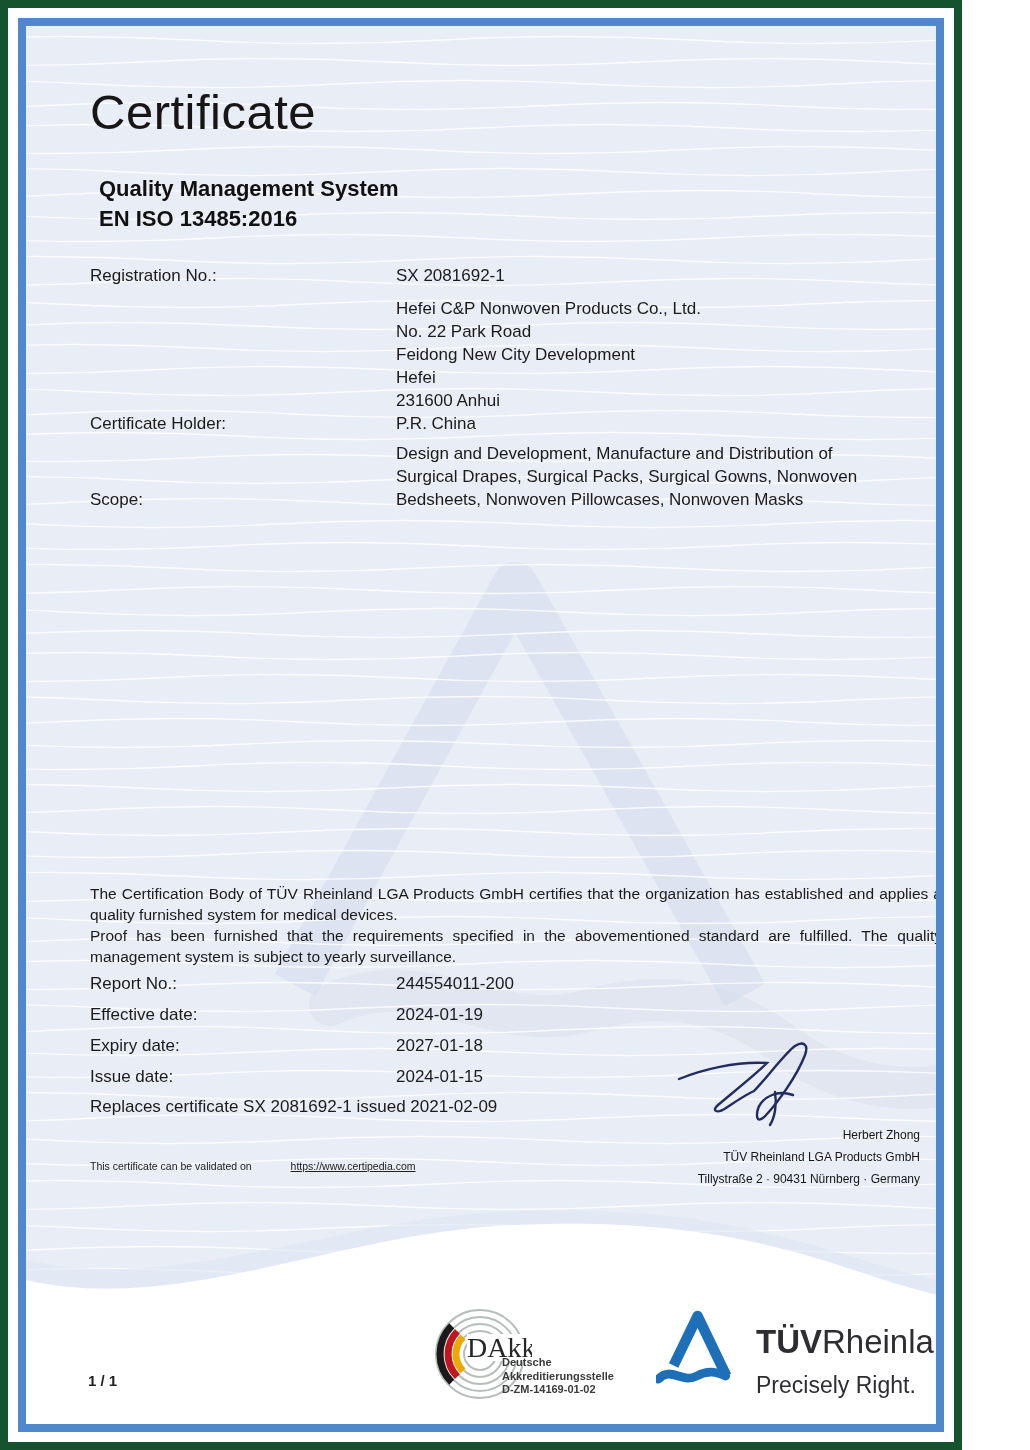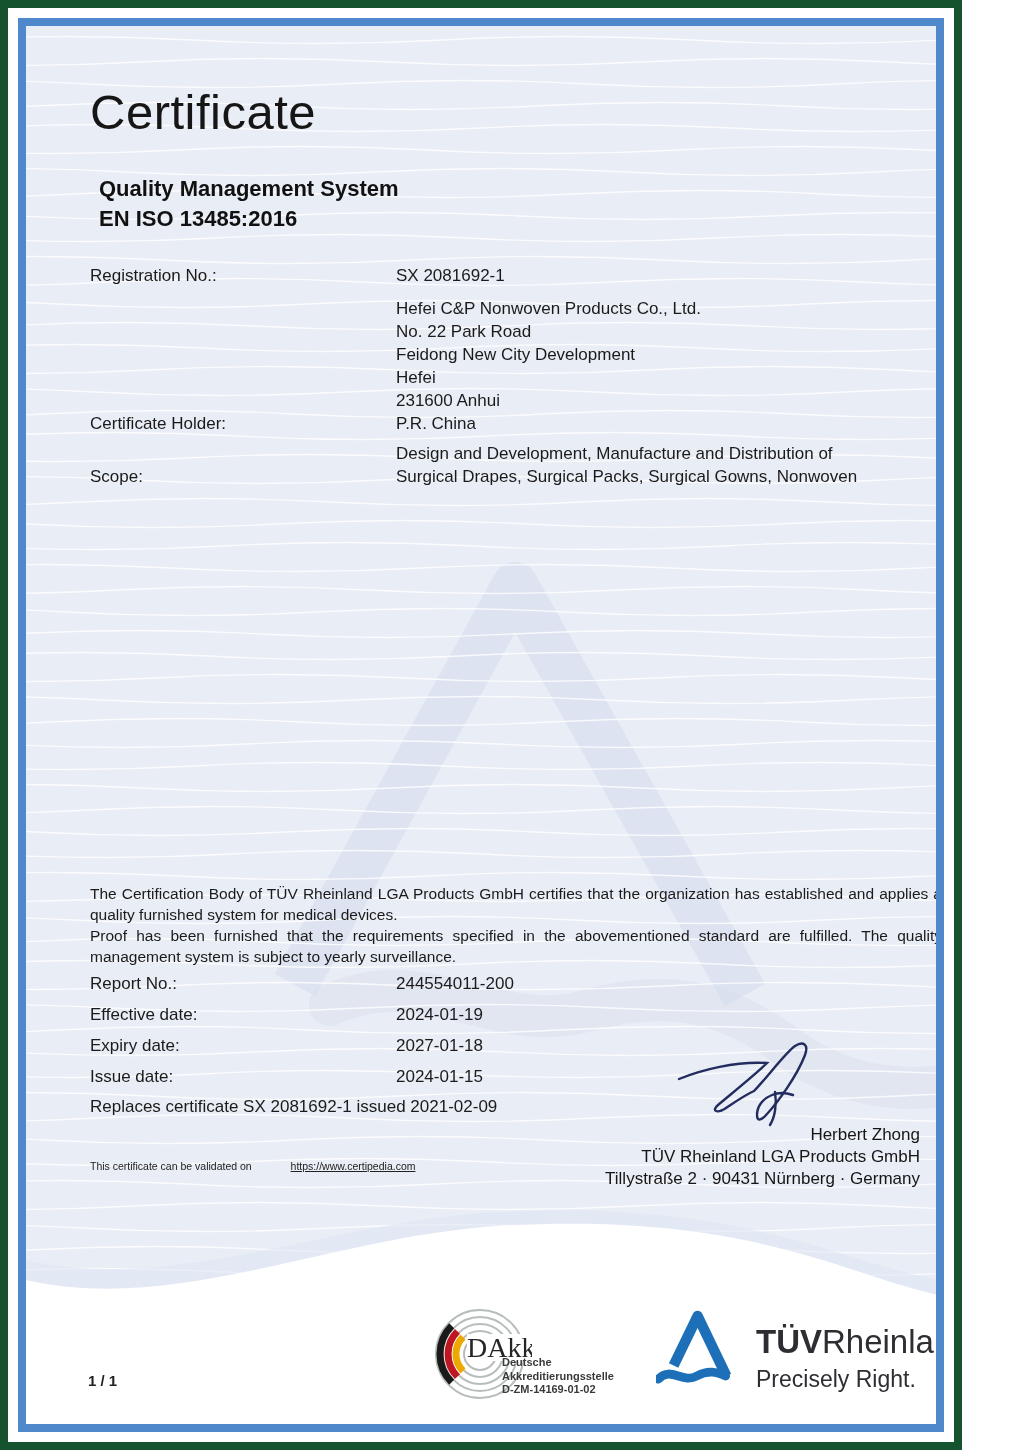--- a/index.html
+++ b/index.html
@@ -37,41 +37,41 @@
     position:absolute;left:64px;top:857px;width:852px;
     font-size:15.5px;line-height:21px;
   }
   .body-text p{margin:0;text-align:justify;}
   .replaces{position:absolute;left:64px;top:1071px;font-size:17px;}
   .validation{position:absolute;left:64px;top:1134px;font-size:10.5px;color:#222;}
   .validation a{color:#222;text-decoration:underline;margin-left:36px;}
   .signature-svg{position:absolute;left:635px;top:1006px;}
   .signer{
     position:absolute;right:84px;top:1098px;
-    text-align:right;font-size:17px;line-height:22px;color:#161616;
+    text-align:right;font-size:12px;line-height:22px;color:#161616;
   }
   .side-note{
     position:absolute;right:5px;top:726px;height:446px;
     writing-mode:vertical-rl;transform:rotate(180deg);
     font-size:8px;letter-spacing:0.2px;color:#404552;
     white-space:nowrap;
   }
   .page-indicator{position:absolute;left:62px;top:1346px;font-size:15px;font-weight:bold;color:#222;}
   .dakks{position:absolute;left:402px;top:1276px;width:240px;height:118px;}
   .dakks-sub{
     position:absolute;left:74px;top:54px;
     font-size:11px;font-weight:bold;line-height:13.5px;color:#3a3a3a;
   }
   .tuv-footer{position:absolute;left:630px;top:1278px;display:flex;align-items:flex-start;gap:12px;}
   .tuv-text{margin-left:8px;margin-top:14px;color:#2d2d32;}
   .tuv-brand{font-size:33px;line-height:36px;white-space:nowrap;}
   .tuv-brand .b{font-weight:bold;}
   .tuv-brand .r{font-weight:normal;}
   .tuv-brand sup{font-size:14px;}
-  .tuv-tagline{font-size:23px;line-height:26px;margin-top:6px;}
+  .tuv-tagline{font-size:23px;line-height:26px;margin-top:12px;}
 </style>
 </head>
 <body>
 
 <div class="page">
   <div class="cert">
 
     <svg class="bg-layer" viewBox="0 0 978 1398" width="978" height="1398" preserveAspectRatio="none">
       <path d="M269 959 L489 559 L719 969" fill="none" stroke="#d4dbec" stroke-width="46" stroke-linejoin="round" opacity="0.55"></path>
       <path d="M304 979 C400 935 470 1010 560 985 C640 962 700 975 760 1020 C830 1072 920 1072 978 1040" fill="none" stroke="#d4dbec" stroke-width="42" stroke-linecap="round" opacity="0.4"></path>
@@ -175,20 +175,21 @@
             <div>231600 Anhui</div>
             <div>P.R. China</div>
           </div>
       </div>
 
       <div class="row" style="top:416px">
         <span class="lbl">Scope:</span>
         <div class="val">
             <div>Design and Development, Manufacture and Distribution of</div>
             <div>Surgical Drapes, Surgical Packs, Surgical Gowns, Nonwoven</div>
+            <div>Bedsheets, Nonwoven Pillowcases, Nonwoven Masks</div>
           </div>
       </div>
 
       <div class="body-text">
         <p>The Certification Body of TÜV Rheinland LGA Products GmbH certifies that the organization has established and applies a quality furnished system for medical devices.</p>
         <p>Proof has been furnished that the requirements specified in the abovementioned standard are fulfilled. The quality management system is subject to yearly surveillance.</p>
       </div>
 
       <div class="row" style="top:946px">
         <span class="lbl">Report No.:</span>

